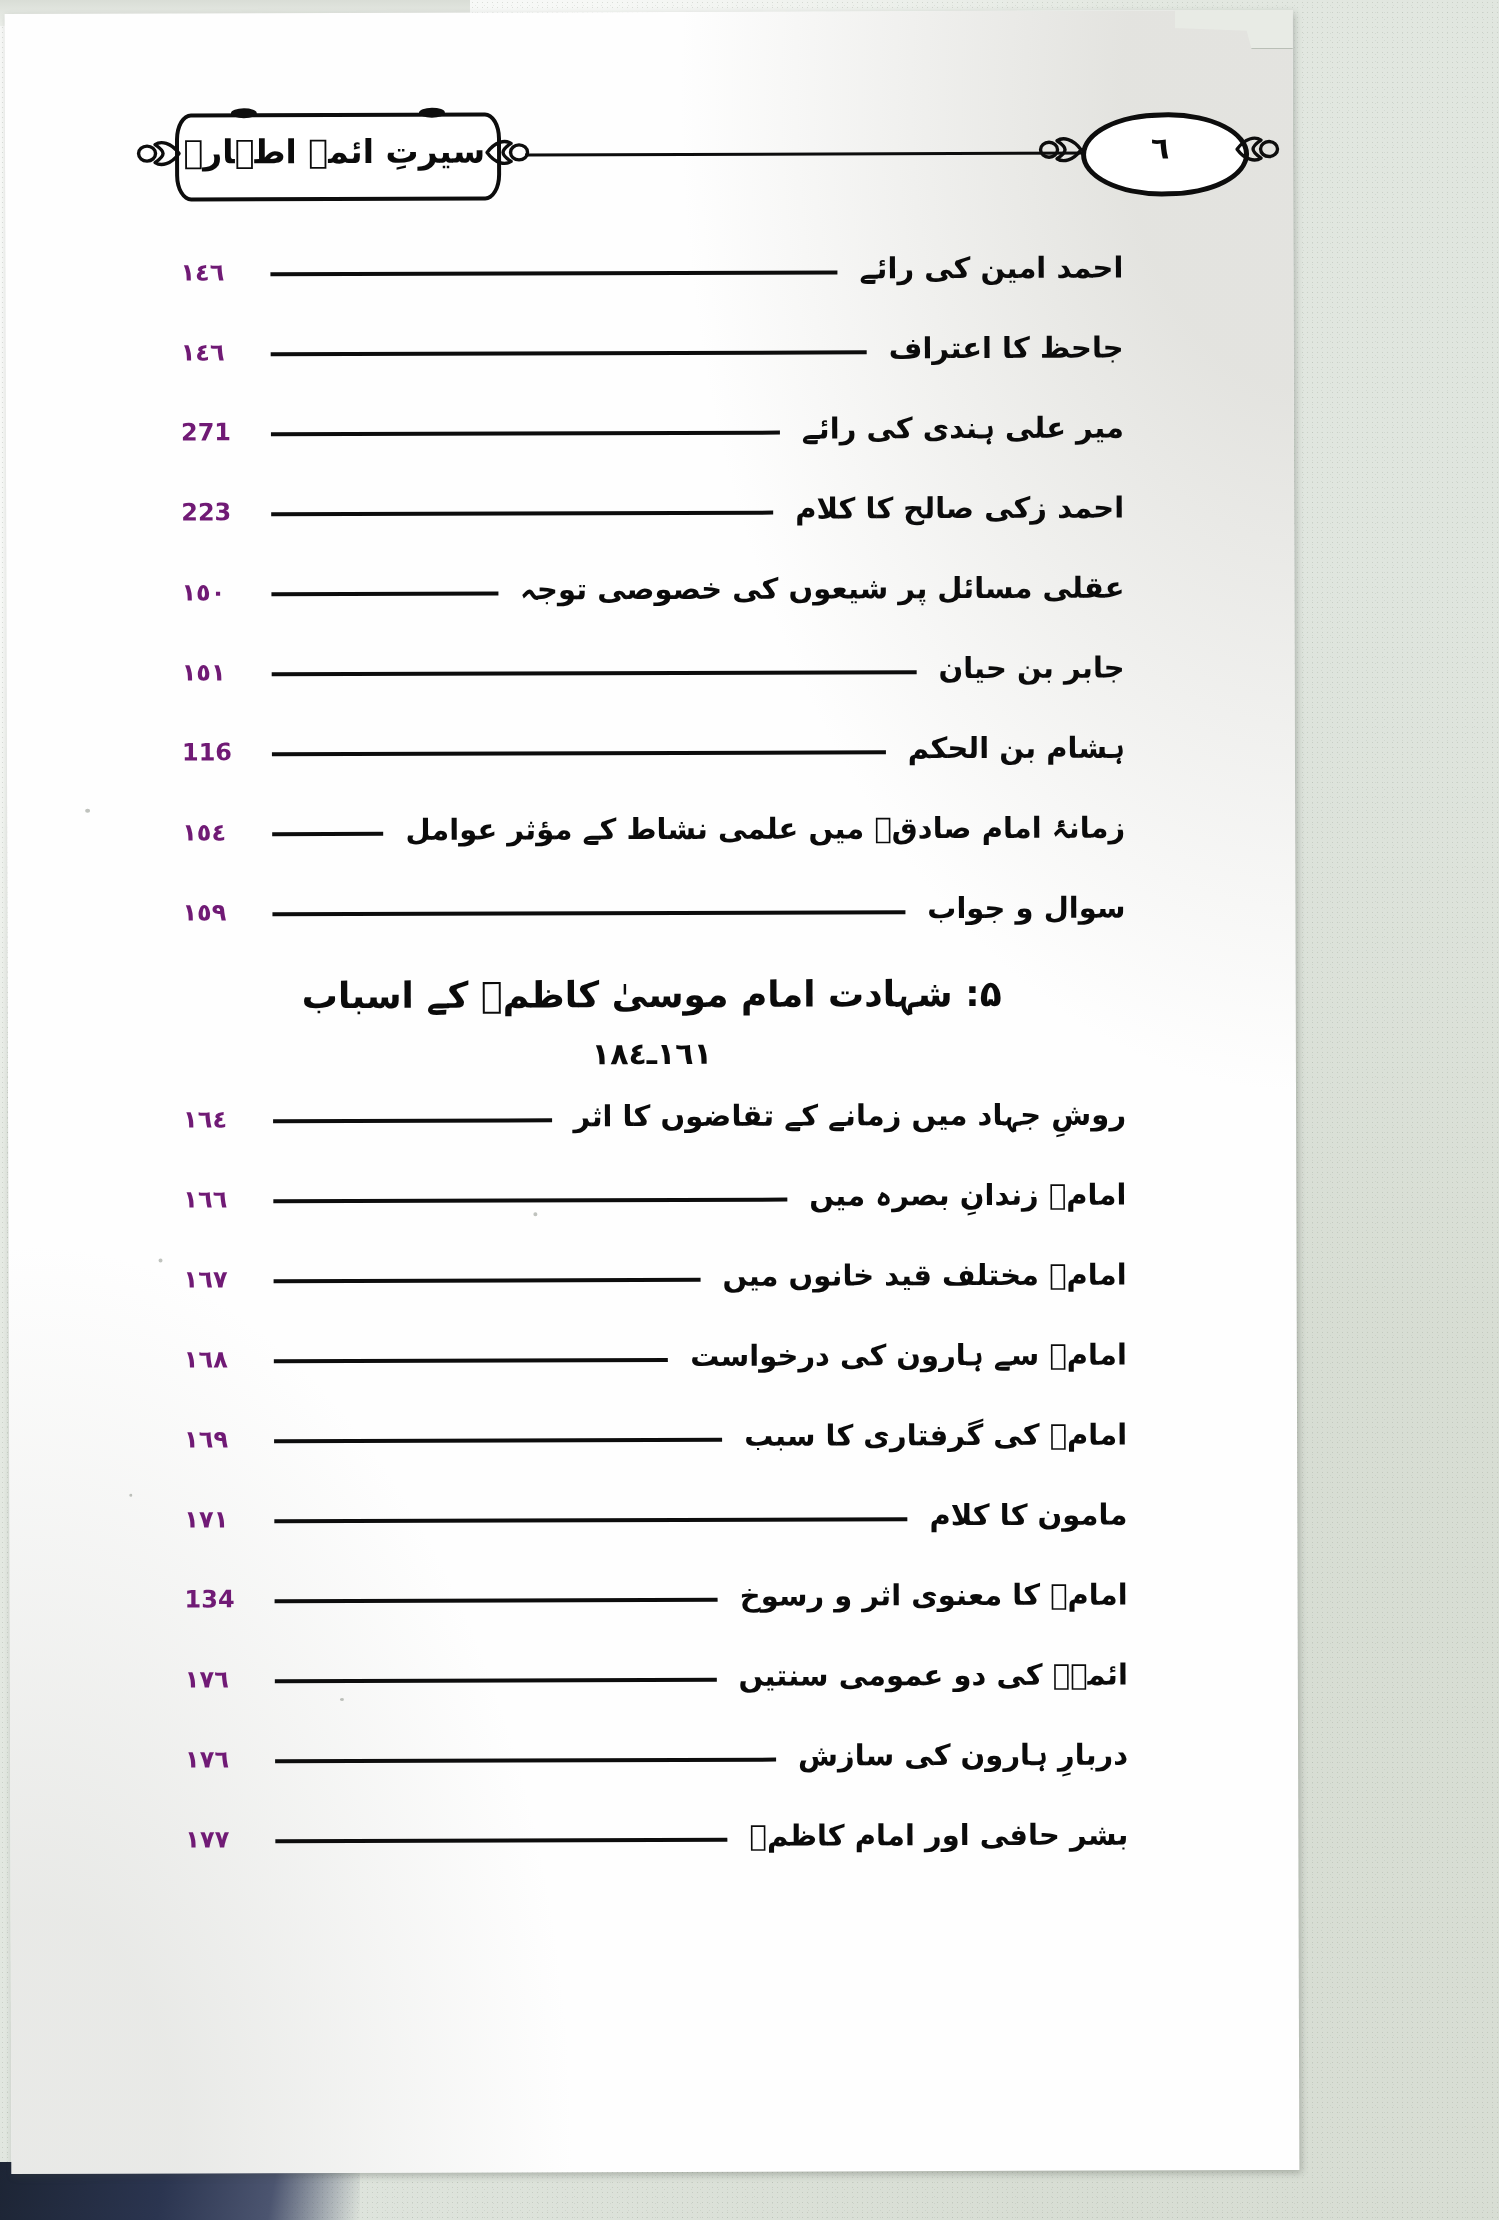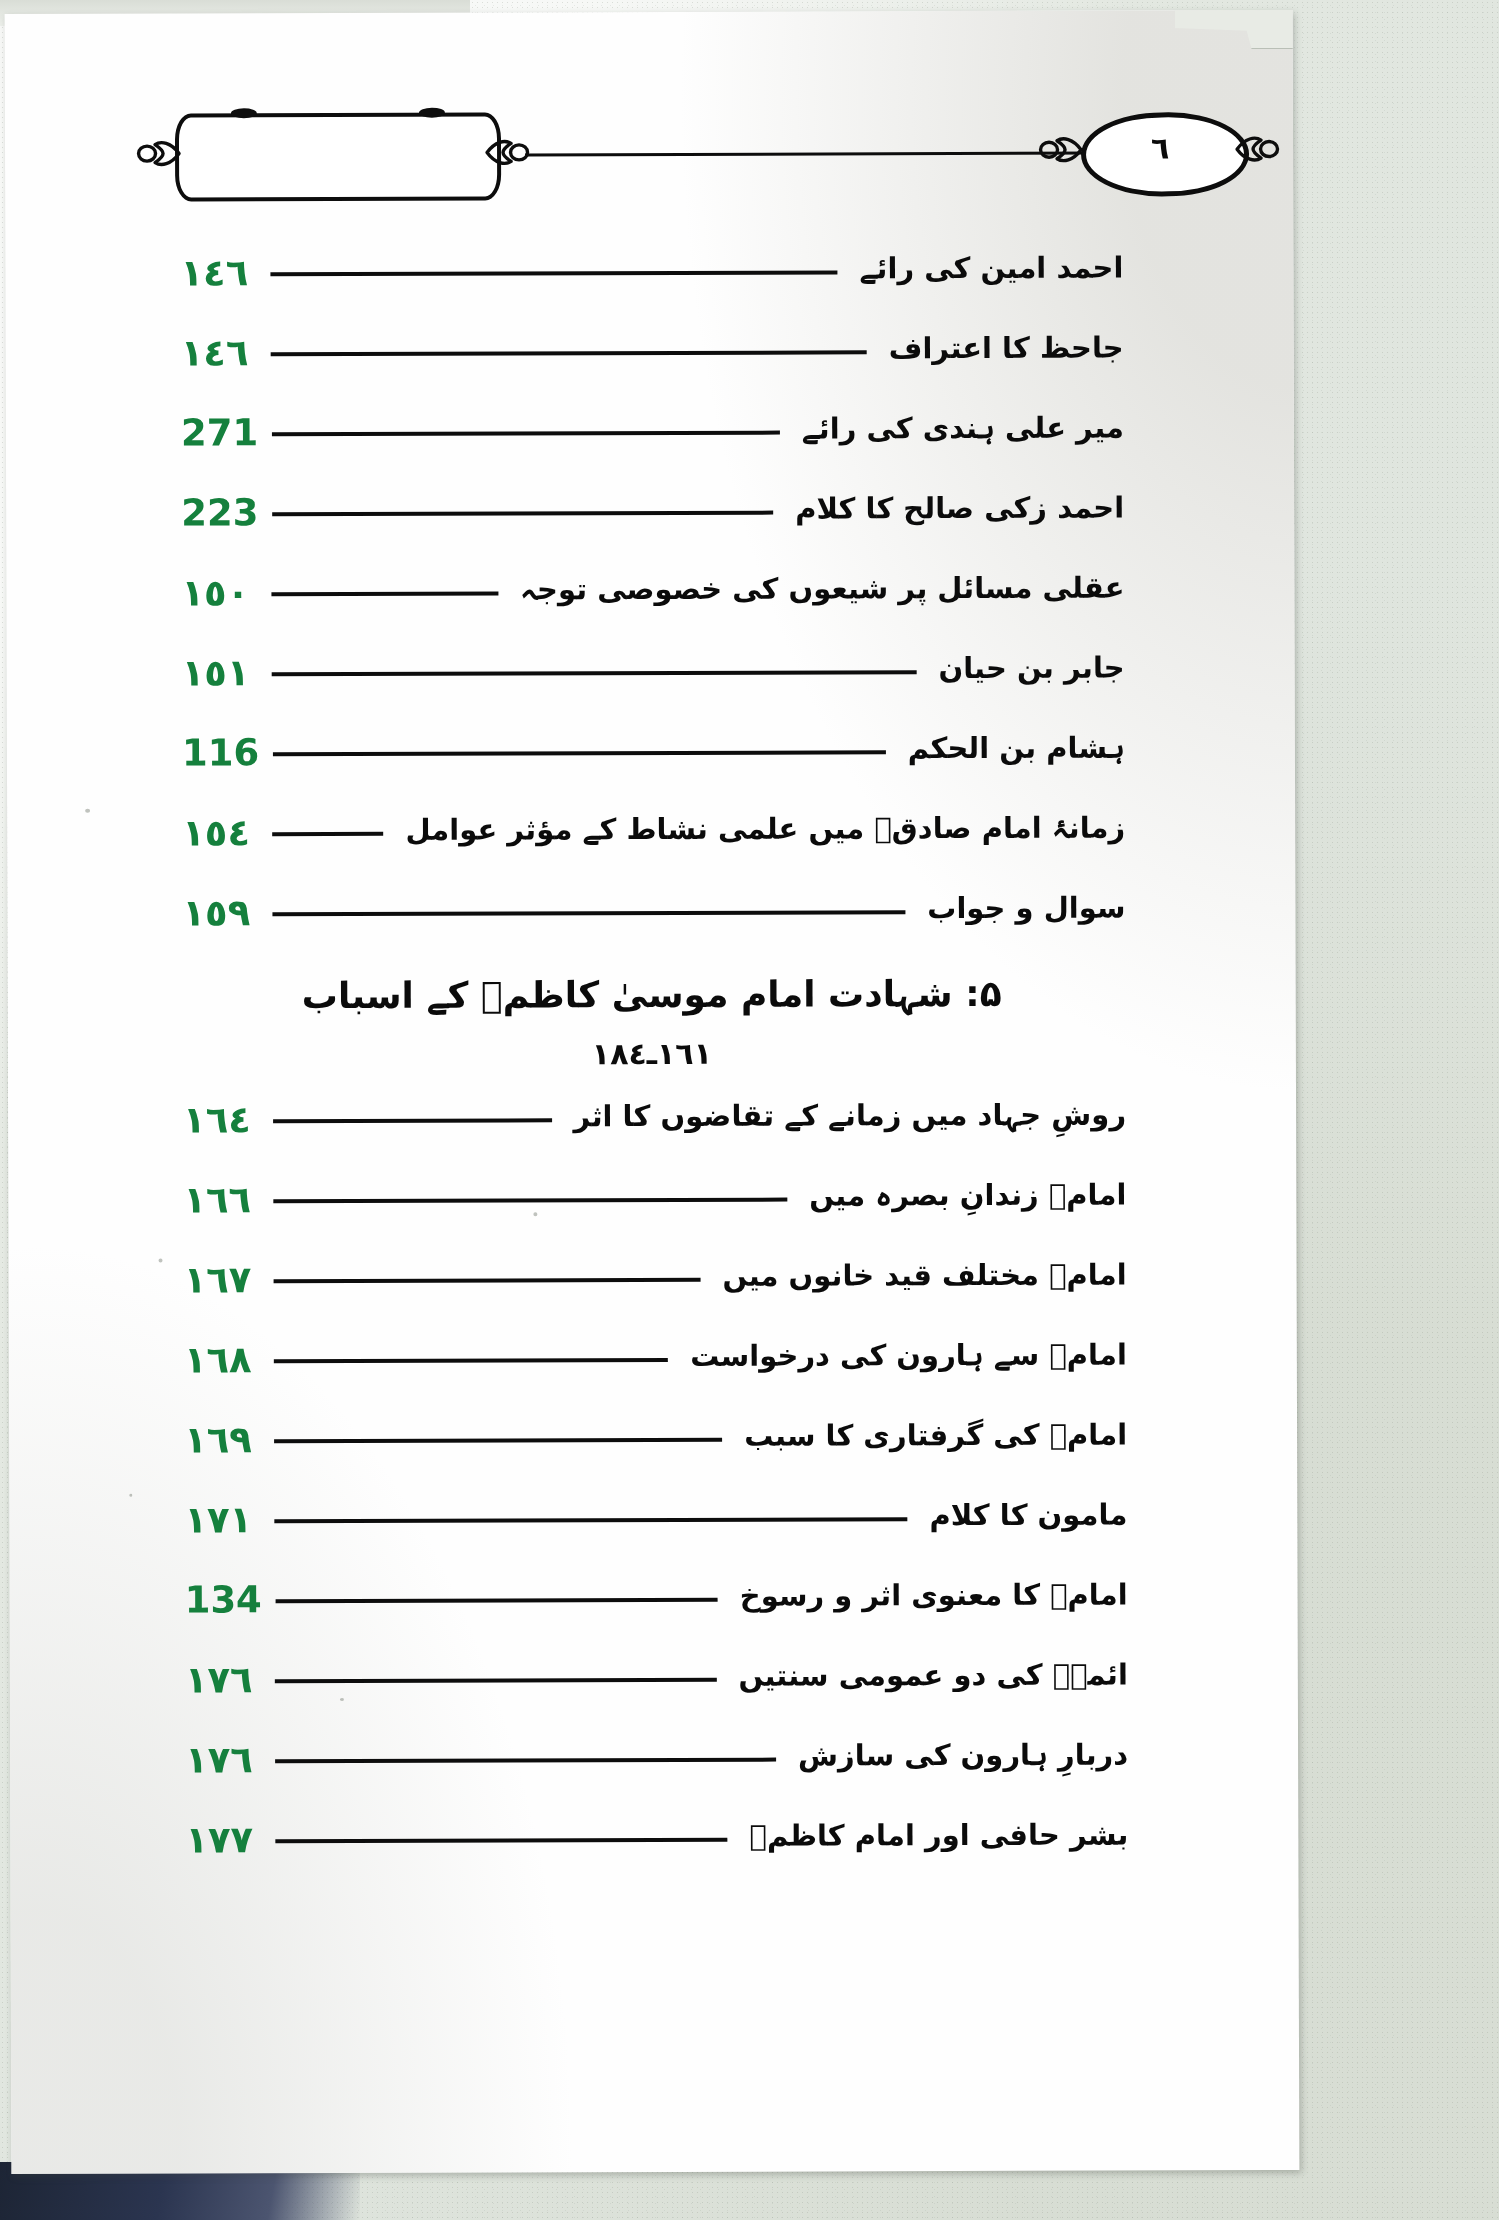--- a/index.html
+++ b/index.html
@@ -226,23 +226,23 @@
     flex: 1 1 auto;
     height: 4px;
     background: #0d0d0d;
     margin: 6px 10px 0 14px;
     min-width: 40px;
   }
   .toc-page {
     flex: 0 0 auto;
     direction: rtl;
     unicode-bidi: isolate;
-    font-size: 37px;
-    font-weight: 700;
-    color: #15803d;
+    font-size: 24px;
+    font-weight: 700;
+    color: #701a75;
     min-width: 76px;
     text-align: left;
     white-space: nowrap;
     margin-top: 2px;
   }
 
   
   #section-heading {
     position: relative;
     text-align: center;
@@ -304,20 +304,21 @@
             <path d="M44 23 C36 12, 26 10, 20 14 C26 18, 28 21, 28 23 C28 25, 26 28, 20 32 C26 36, 36 34, 44 23 Z" fill="none" stroke="#0d0d0d" stroke-width="3.4" stroke-linejoin="round"></path>
             <ellipse cx="12" cy="23" rx="8.5" ry="7.5" fill="none" stroke="#0d0d0d" stroke-width="3.4"></ellipse>
           </svg>
         </div>
         <div class="knot knot-r">
           <svg width="46" height="46" viewBox="0 0 46 46">
             <path d="M2 23 C10 12, 20 10, 26 14 C20 18, 18 21, 18 23 C18 25, 20 28, 26 32 C20 36, 10 34, 2 23 Z" fill="none" stroke="#0d0d0d" stroke-width="3.4" stroke-linejoin="round"></path>
             <ellipse cx="34" cy="23" rx="8.5" ry="7.5" fill="none" stroke="#0d0d0d" stroke-width="3.4"></ellipse>
           </svg>
         </div>
+        <div id="book-title">سیرتِ ائمۂ اطہارؑ</div>
       </div>
 
       <div id="page-number-cartouche">
         <div class="lens"></div>
         <div class="knot knot-l">
           <svg width="46" height="46" viewBox="0 0 46 46">
             <path d="M44 23 C36 12, 26 10, 20 14 C26 18, 28 21, 28 23 C28 25, 26 28, 20 32 C26 36, 36 34, 44 23 Z" fill="none" stroke="#0d0d0d" stroke-width="3.4" stroke-linejoin="round"></path>
             <ellipse cx="12" cy="23" rx="8.5" ry="7.5" fill="none" stroke="#0d0d0d" stroke-width="3.4"></ellipse>
           </svg>
         </div>

